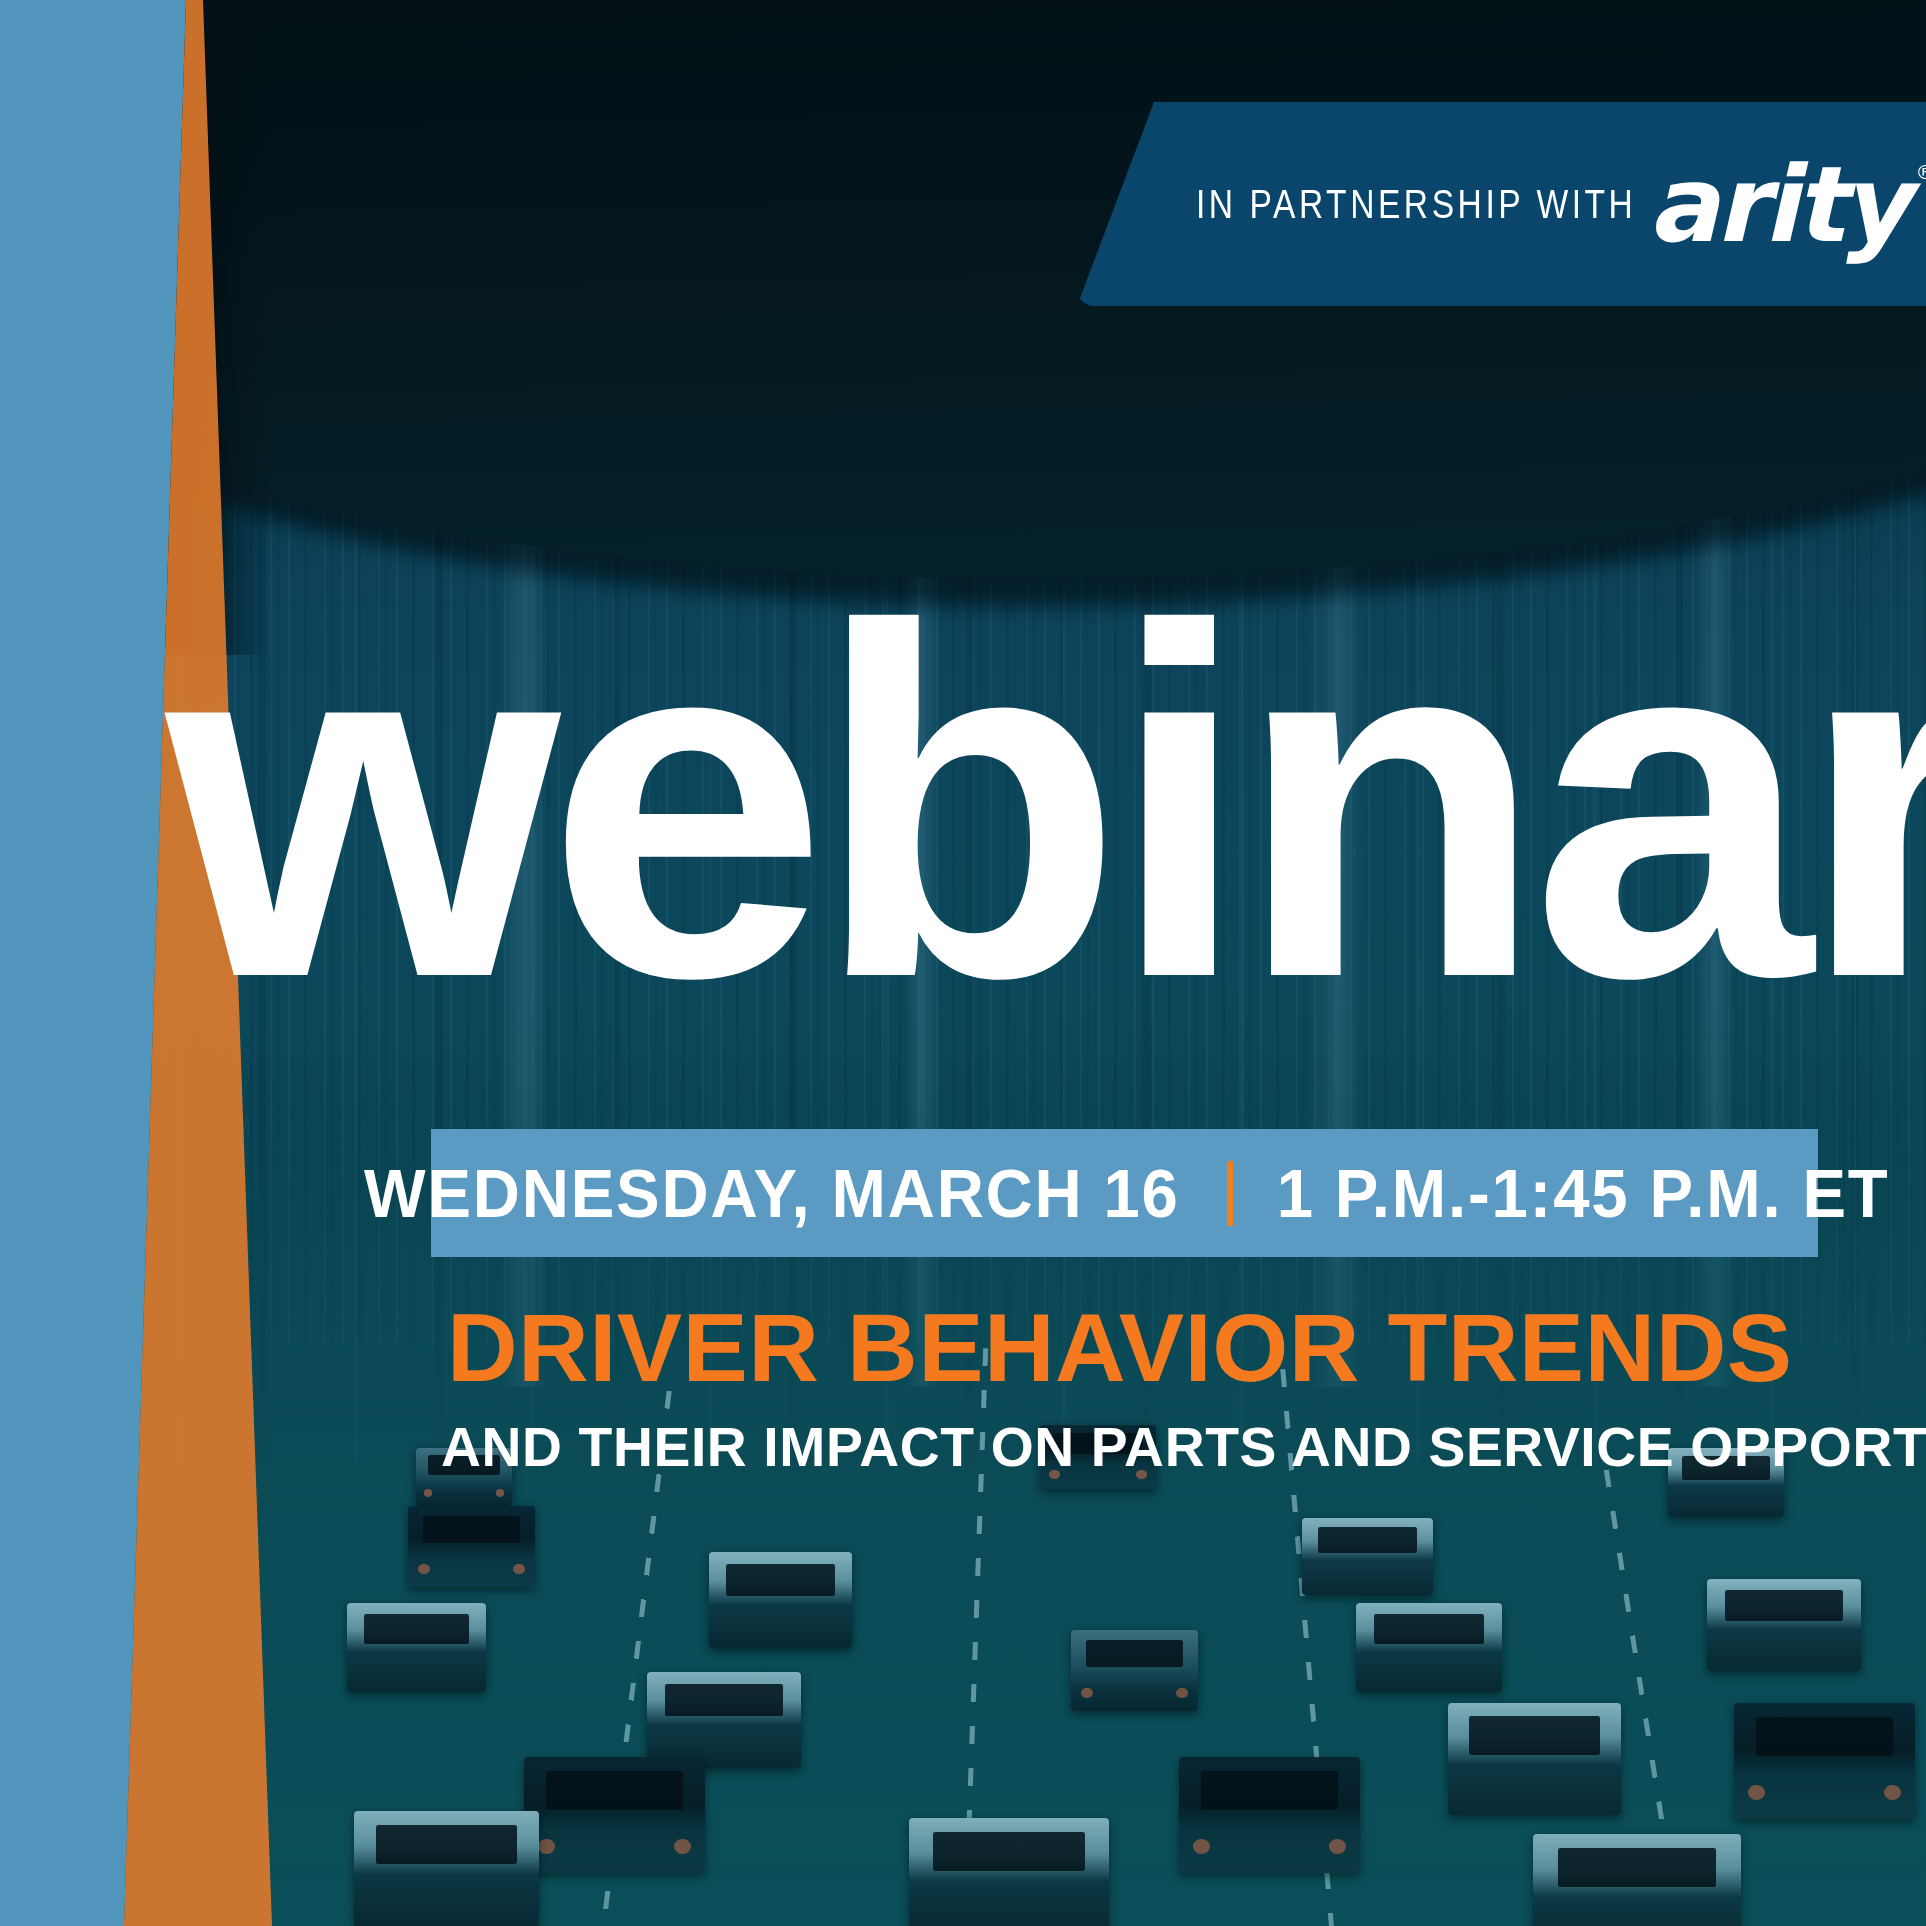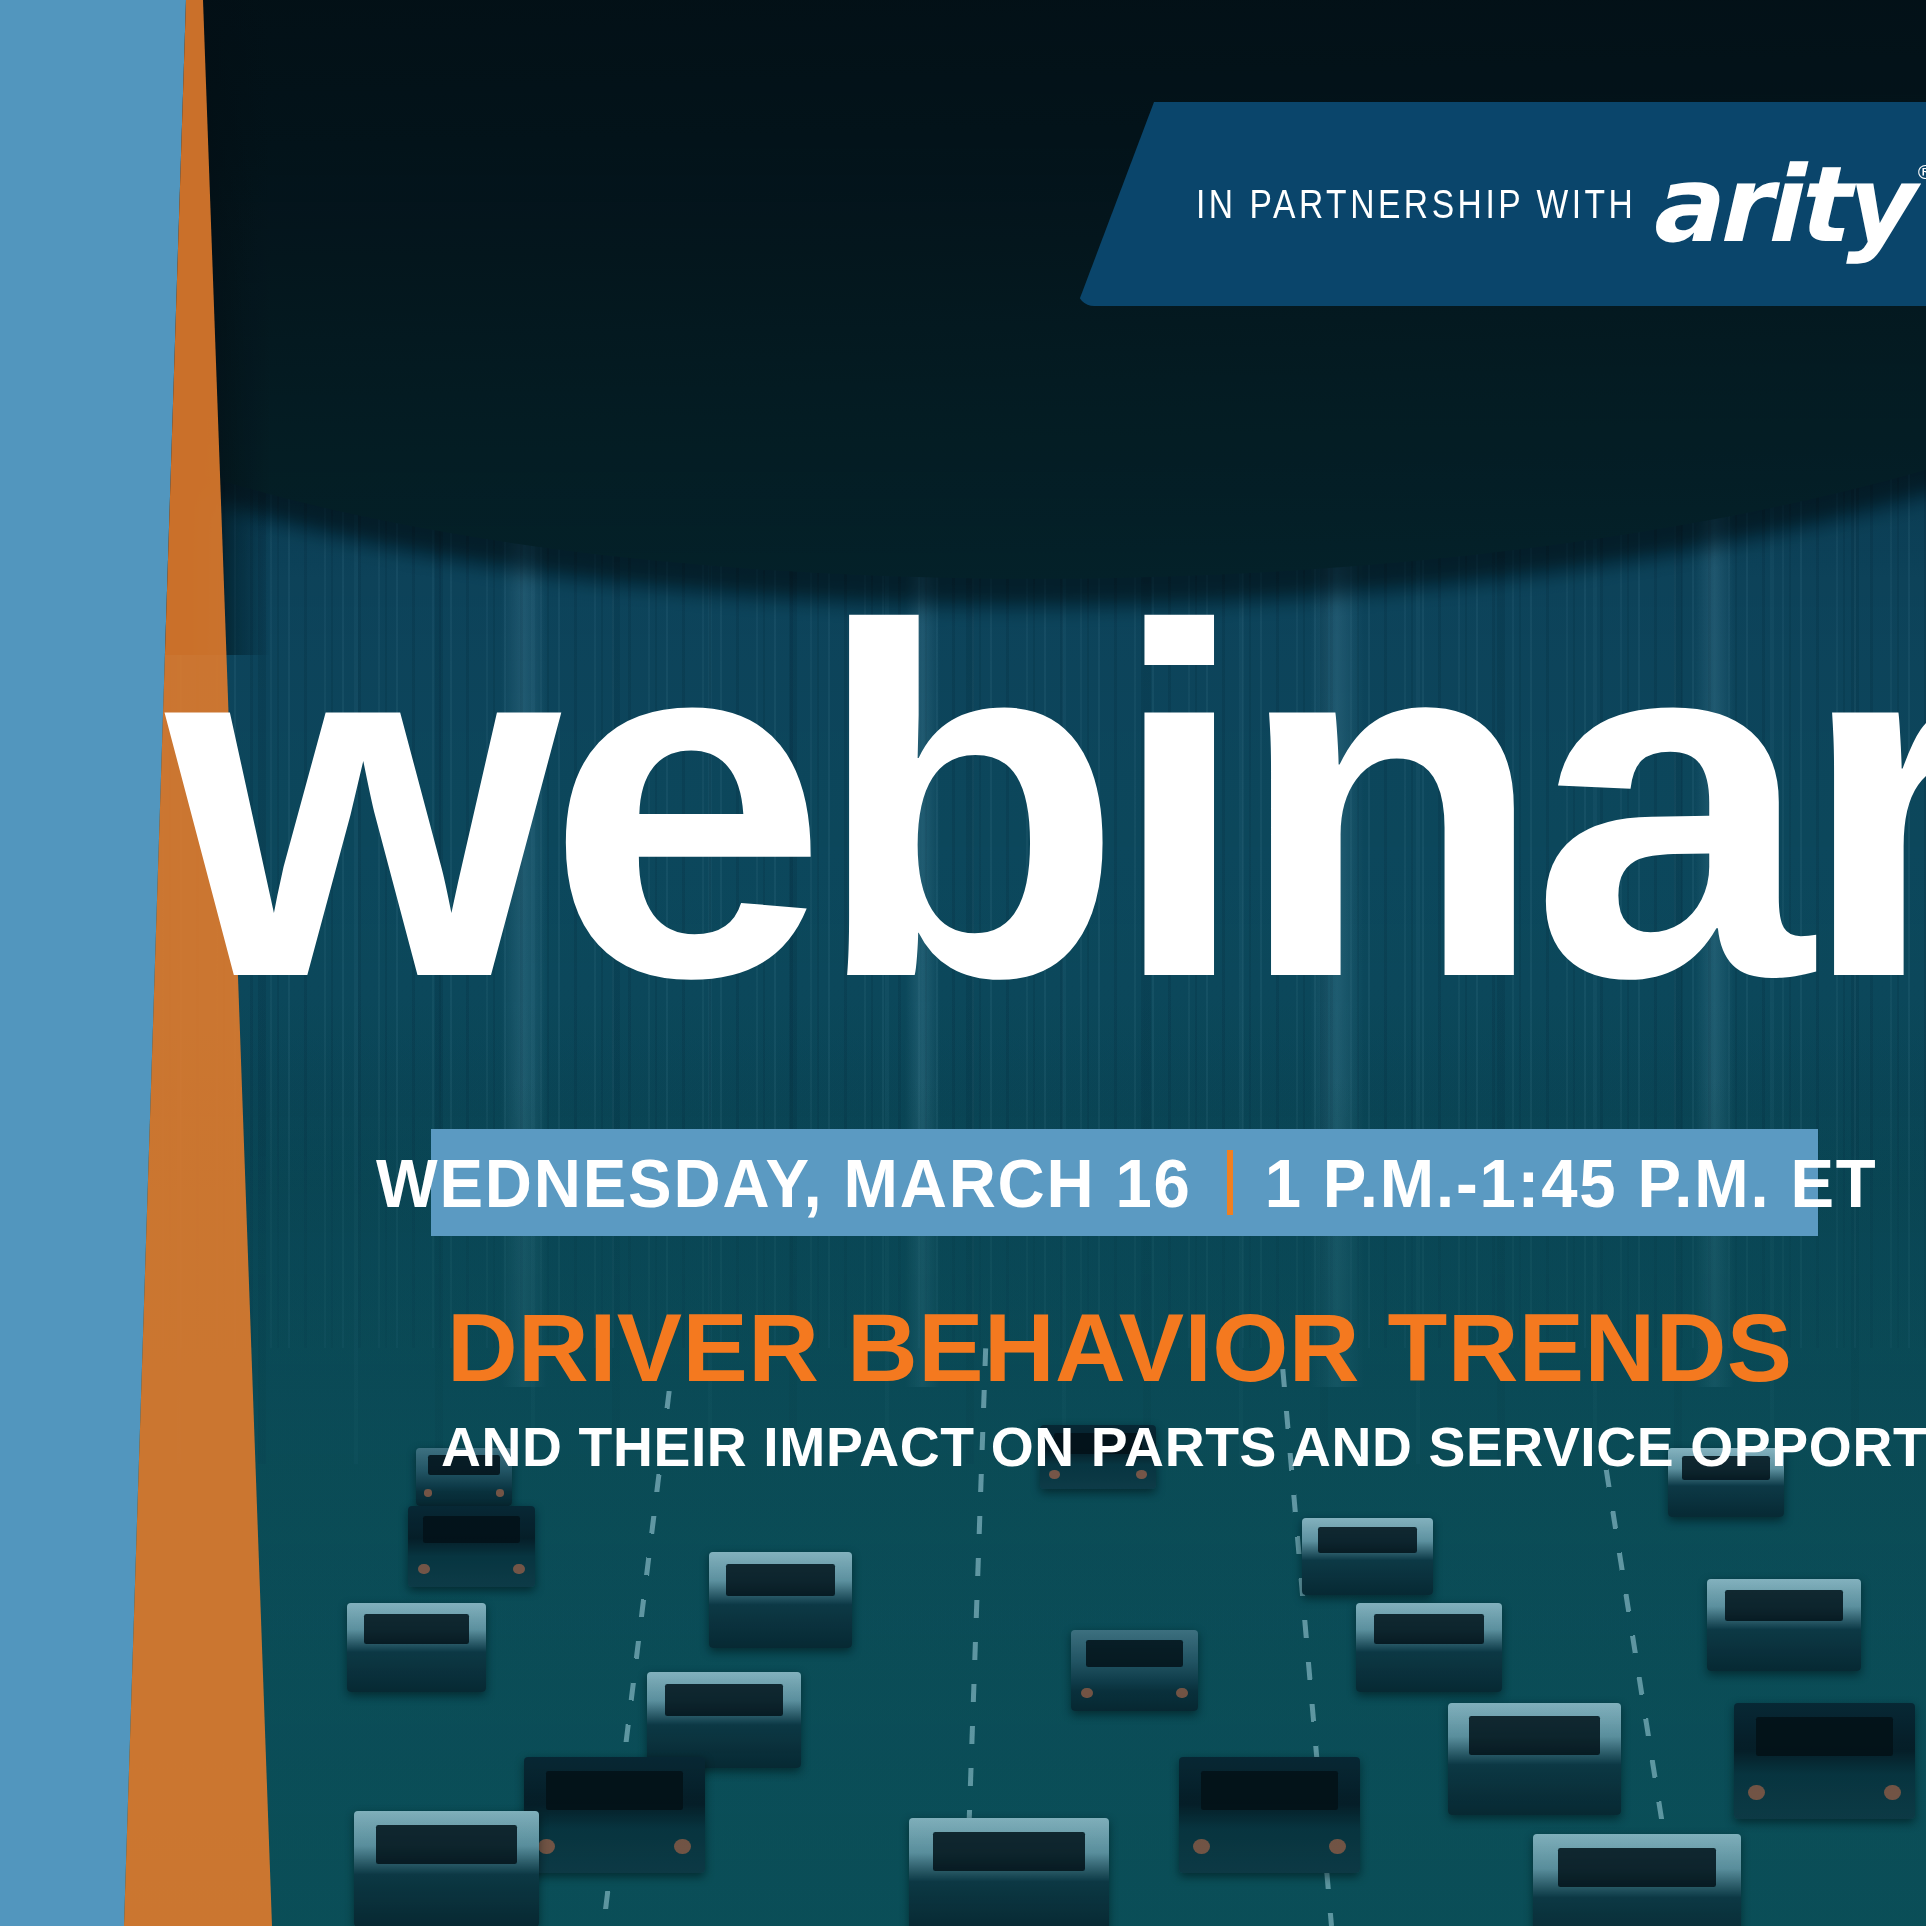--- a/index.html
+++ b/index.html
@@ -194,23 +194,23 @@
     letter-spacing:-14px;
     white-space:nowrap;
     transform:scaleX(1.02);
     transform-origin:left top;
   }
 
   
   .date-banner {
     position:absolute;
     left:431px; top:1129px;
-    width:1387px; height:107px;
+    width:1387px; height:128px;
     display:flex; align-items:center; justify-content:center;
-    gap:0;
+    gap:12px;
   }
   .date-text, .time-text {
     color:#ffffff;
     font-family:"Liberation Sans Narrow","Liberation Sans", sans-serif;
     font-weight:700;
     font-size:68px;
     letter-spacing:1.9px;
     white-space:nowrap;
     transform:scaleX(0.96);
   }

